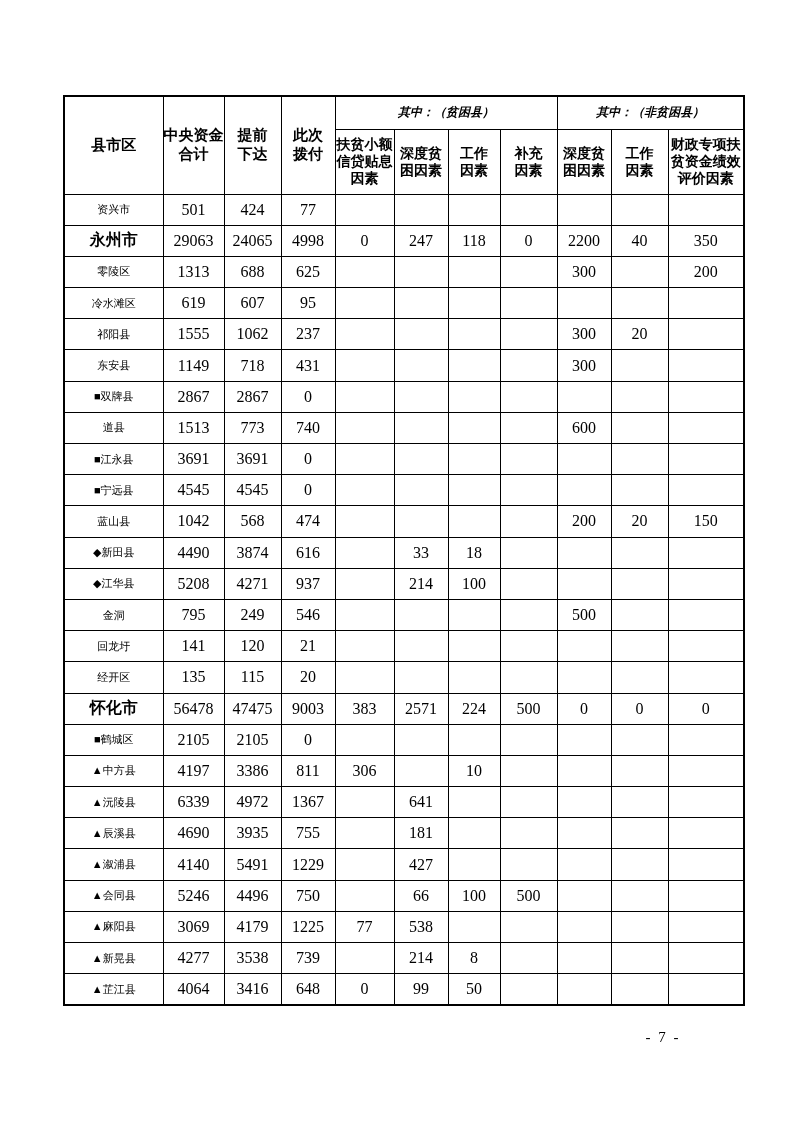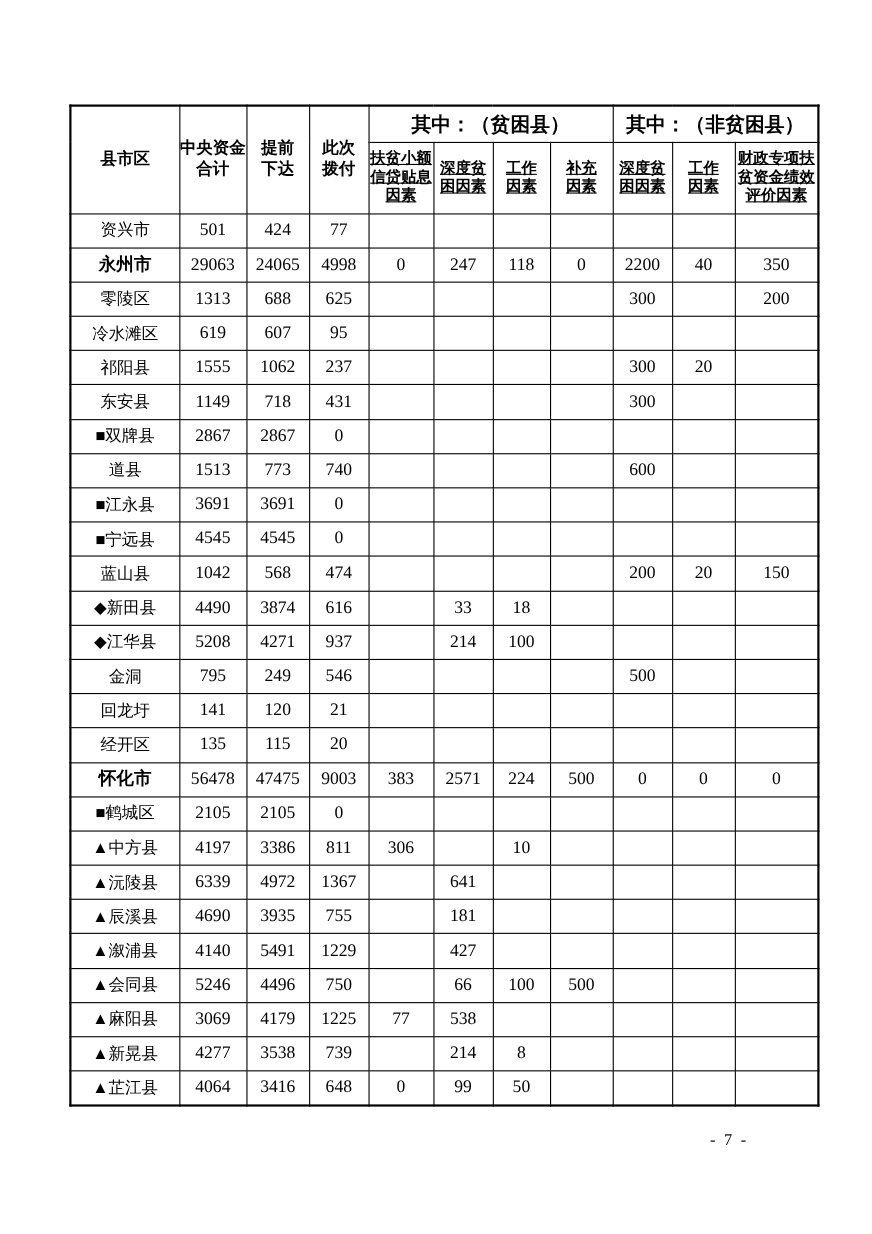--- a/index.html
+++ b/index.html
@@ -25,41 +25,42 @@
     border: 2px solid #000;
   }
   table.alloc th, table.alloc td {
     border: 1px solid #000;
     padding: 0;
     text-align: center;
     vertical-align: middle;
     overflow: hidden;
   }
   thead tr.group-row { height: 33px; }
-  thead tr.sub-row  { height: 65px; text-decoration: underline; }
+  thead tr.sub-row  { height: 65px; }
   th.h-main {
     font-weight: bold;
     font-size: 15px;
     line-height: 19px;
     white-space: pre-line;
   }
   th.h-group {
     font-weight: bold;
-    font-size: 18px;
+    font-size: 12px;
     text-align: left;
     padding-left: 4px;
+    font-style: italic;
   }
   th.h-sub {
     font-weight: bold;
     font-size: 14px;
     line-height: 17px;
     white-space: pre-line;
   }
   tbody tr { height: 31.2px; }
-  td.name { font-size: 15px; }
+  td.name { font-size: 11px; }
   td.num  { font-size: 16px; }
   tr.city-row td.name { font-weight: bold; font-size: 16px; }
   .page-number {
     position: absolute;
     top: 1029px;
     left: 633px;
     width: 60px;
     text-align: center;
     font-size: 15px;
     letter-spacing: 2px;

